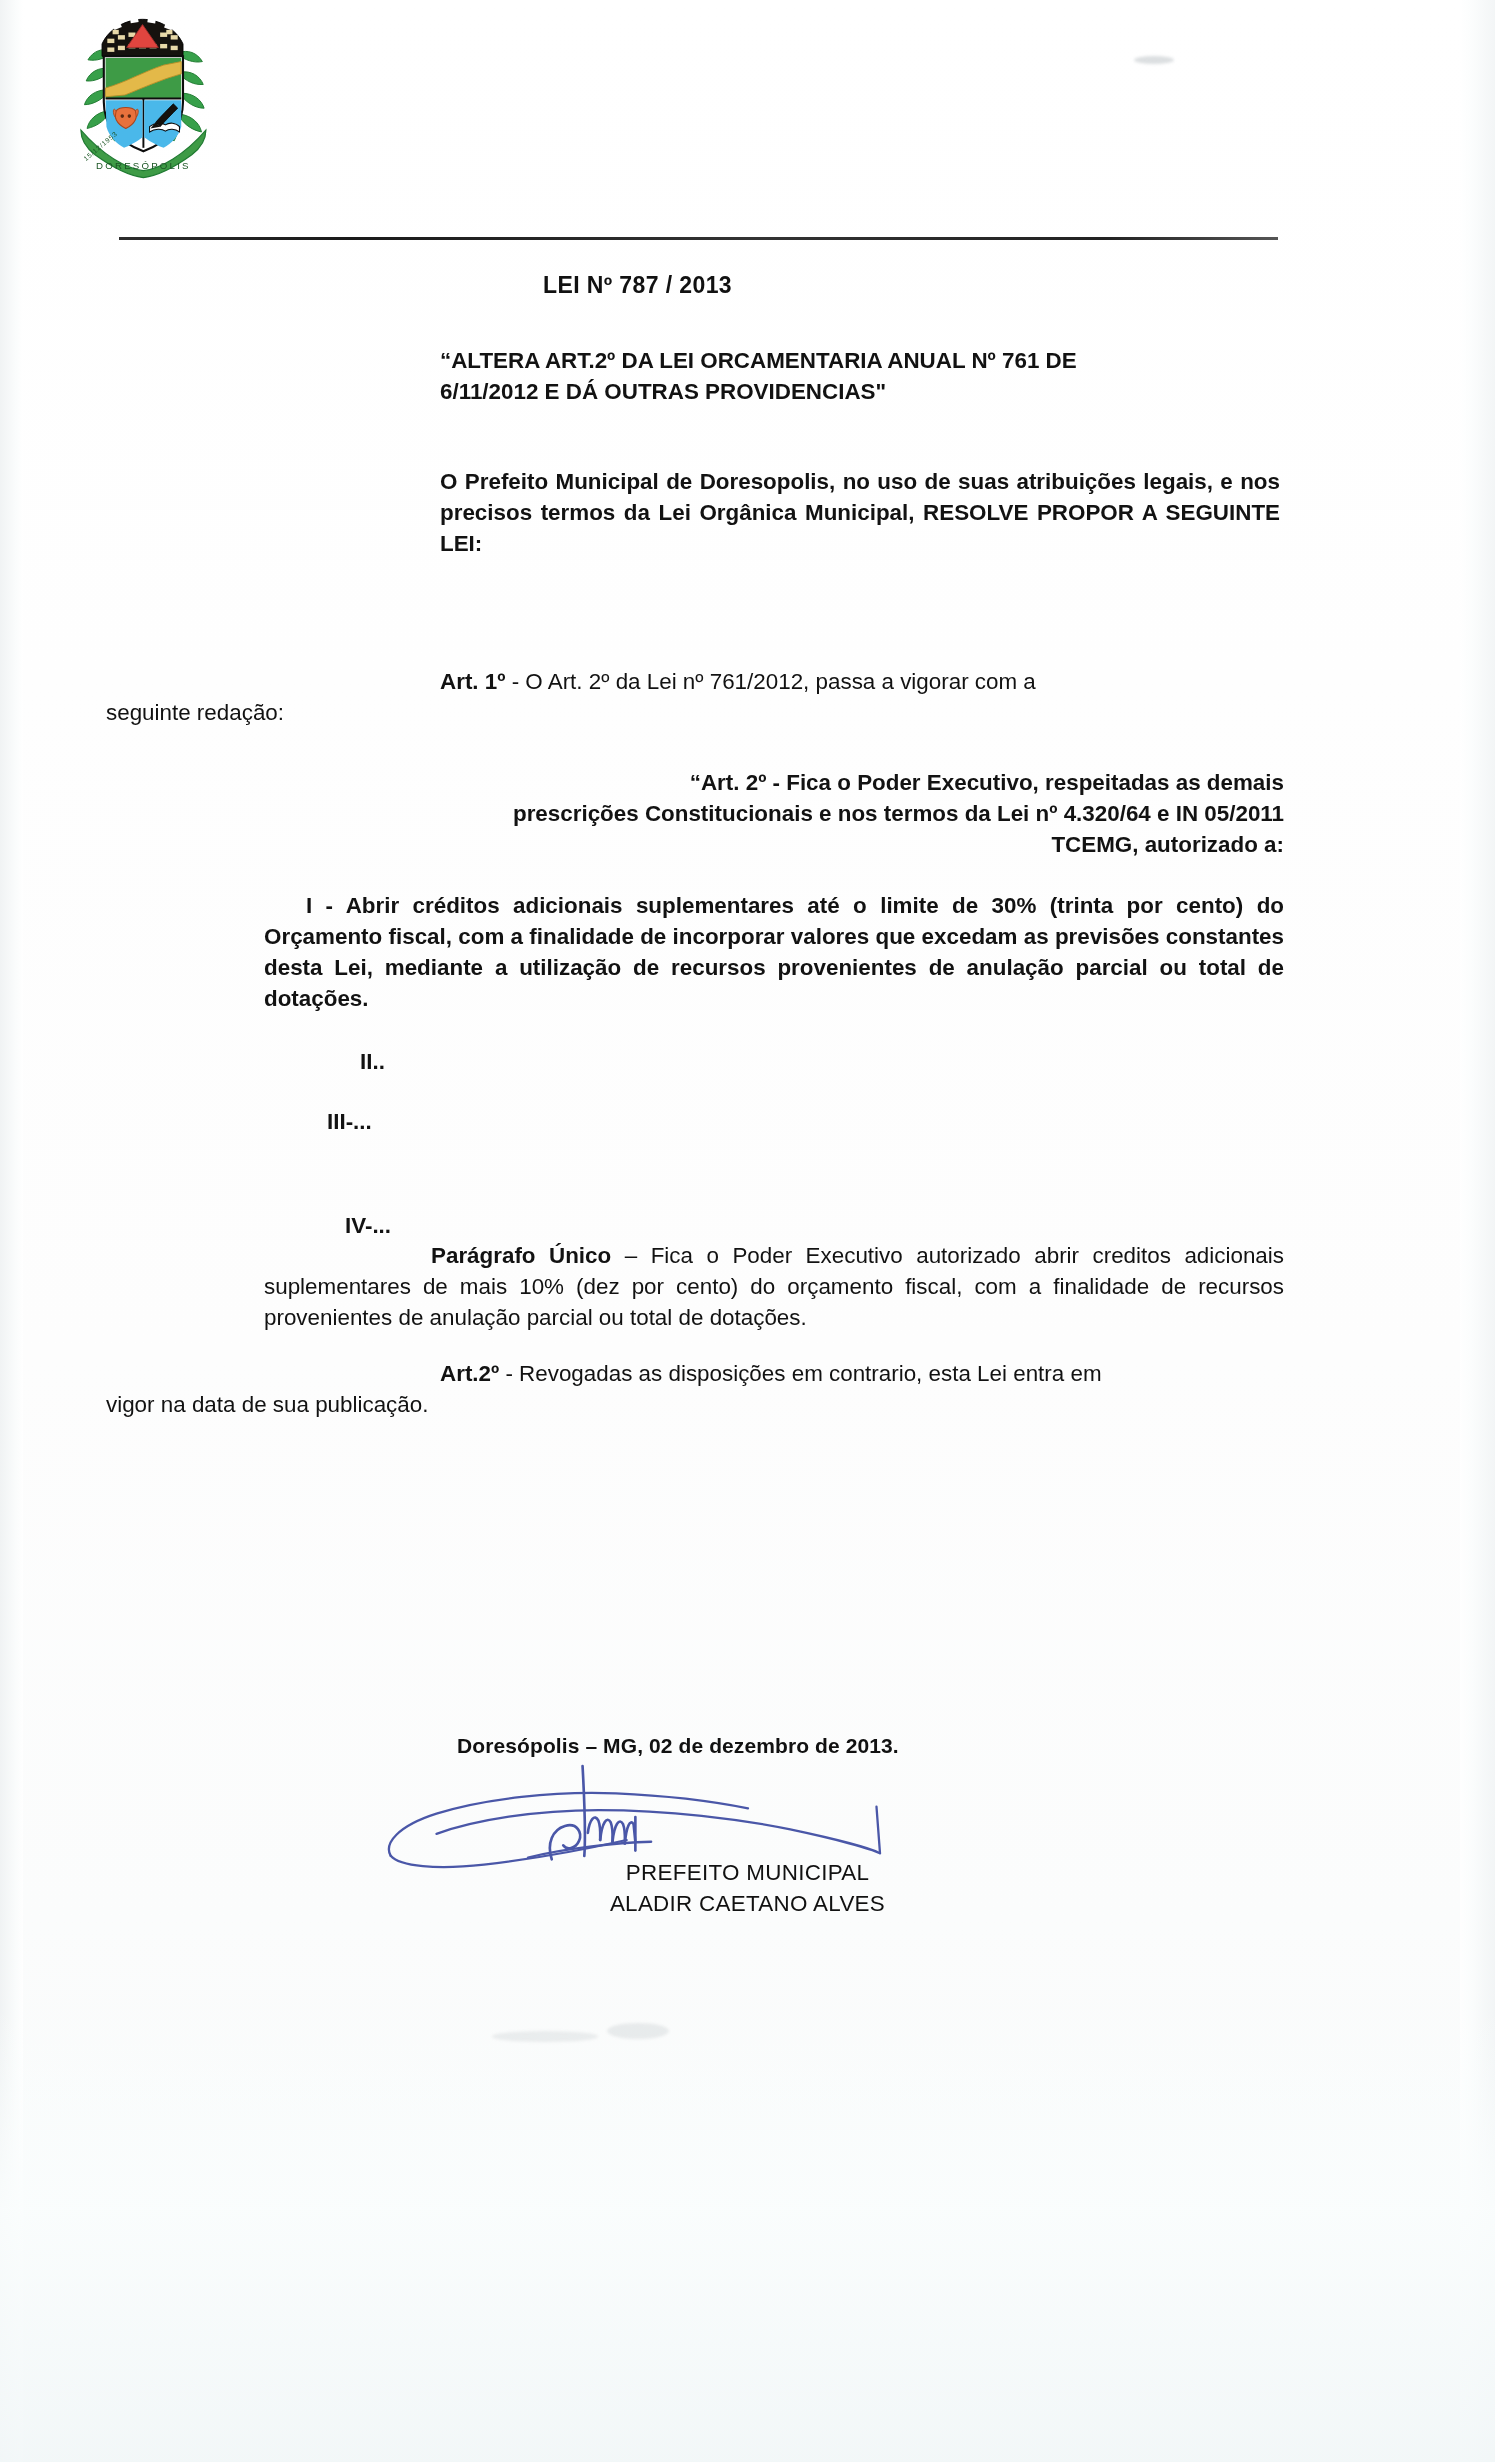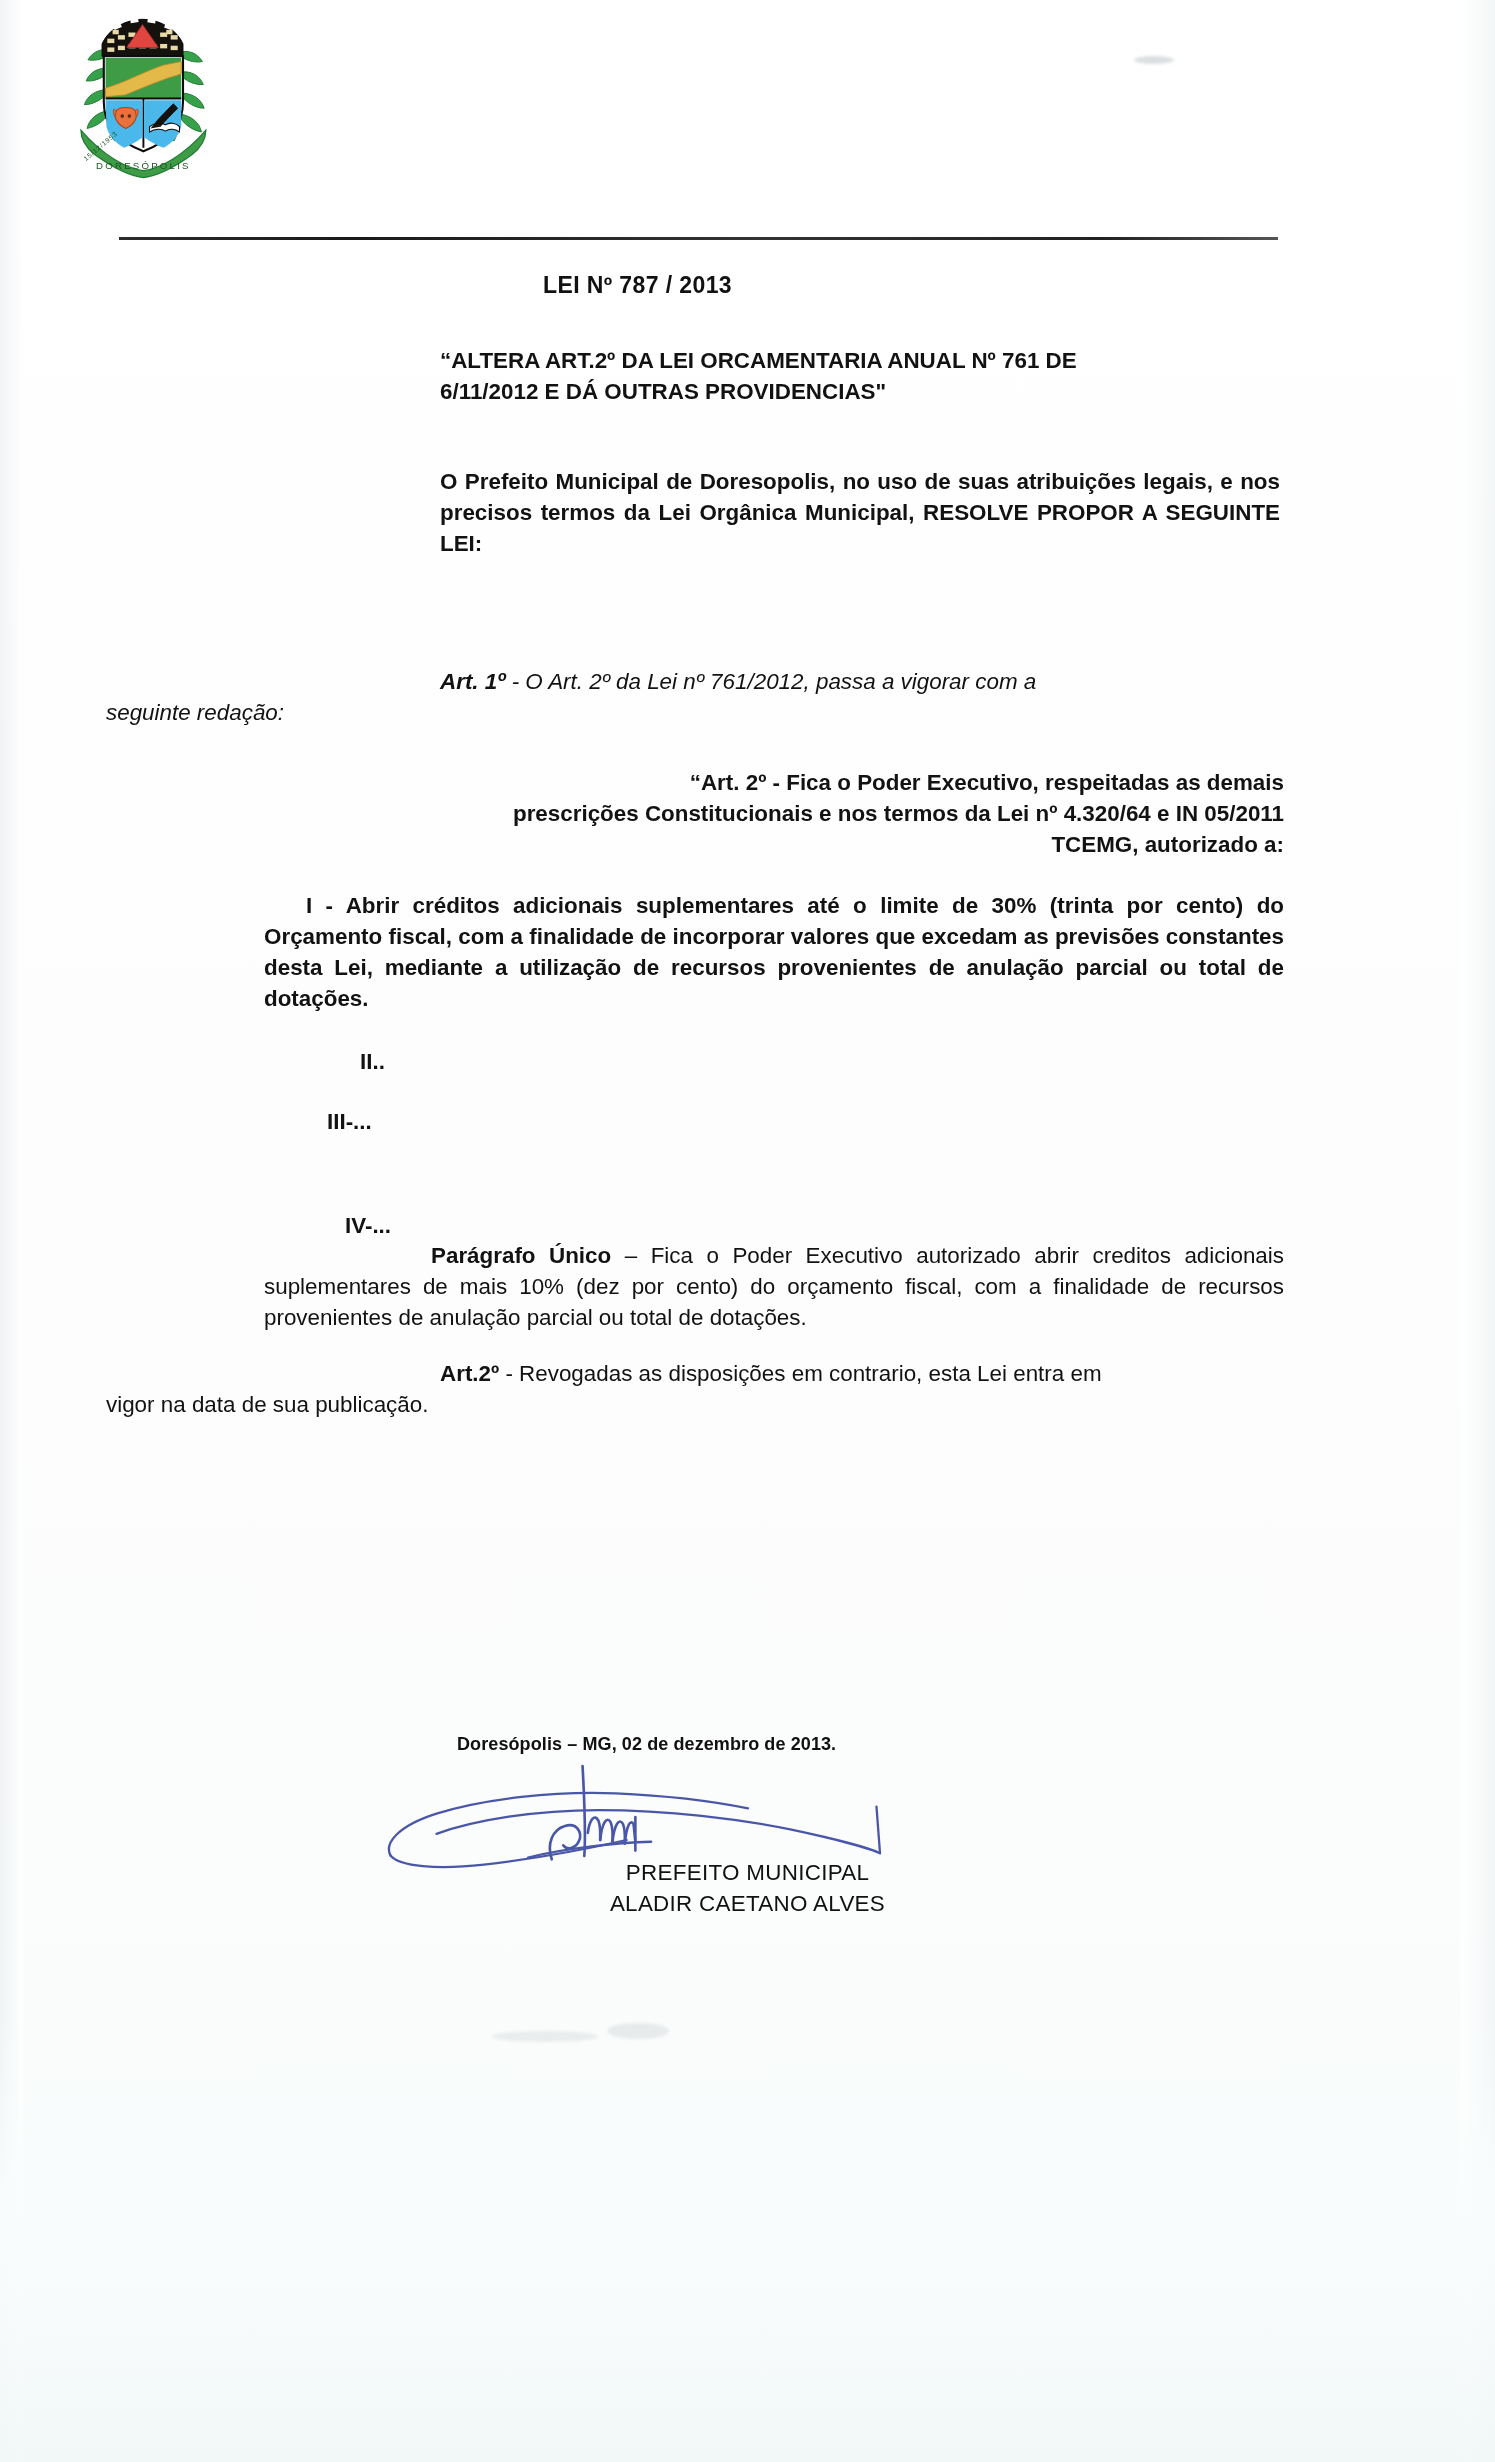--- a/index.html
+++ b/index.html
@@ -105,21 +105,21 @@
     color: #121212;
   }
   .justify { text-align: justify; }
   .bold { font-weight: bold; }
   .ind { display: inline-block; }
 
   
   #sig-date {
     position: absolute;
     left: 457px; top: 1495px;
-    font-size: 18px;
+    font-size: 21px;
     font-weight: bold;
     letter-spacing: 0.1px;
   }
   #signature-mark {
     position: absolute;
     left: 352px; top: 1513px;
     width: 616px; height: 132px;
   }
   #sig-name {
     position: absolute;
@@ -237,21 +237,21 @@
 
     <div id="law-number">LEI Nº 787 / 2013</div>
 
     <div class="blk bold" style="left:440px; top:106px; width:844px;">
       <div>“ALTERA ART.2º DA LEI ORCAMENTARIA ANUAL Nº 761 DE</div>
       <div>6/11/2012 E  DÁ OUTRAS PROVIDENCIAS"</div>
     </div>
 
     <div class="blk bold justify" style="left:440px; top:227px; width:840px;">O Prefeito Municipal de Doresopolis, no uso de suas atribuições legais, e nos precisos termos da Lei Orgânica Municipal, RESOLVE PROPOR A SEGUINTE LEI:</div>
 
-    <div class="blk justify" style="left:106px; top:427px; width:1178px;font-style:italic;">
+    <div class="blk justify" style="left:106px; top:427px; width:1178px;">
       <span class="ind" style="width:334px;"></span><span class="bold">Art. 1º</span><span> - O Art.  2º da Lei   nº 761/2012, passa a vigorar com a</span>
       <div style="margin-top:0px;">seguinte redação:</div>
     </div>
 
     <div class="blk bold" style="left:264px; top:528px; width:1020px;text-align:right;">
       <div style="text-indent:167px;">“Art.  2º  -  Fica  o  Poder  Executivo,  respeitadas  as  demais</div>
       <div>prescrições  Constitucionais  e  nos  termos  da  Lei  nº  4.320/64  e  IN  05/2011</div>
       <div>TCEMG, autorizado a:</div>
     </div>
 

